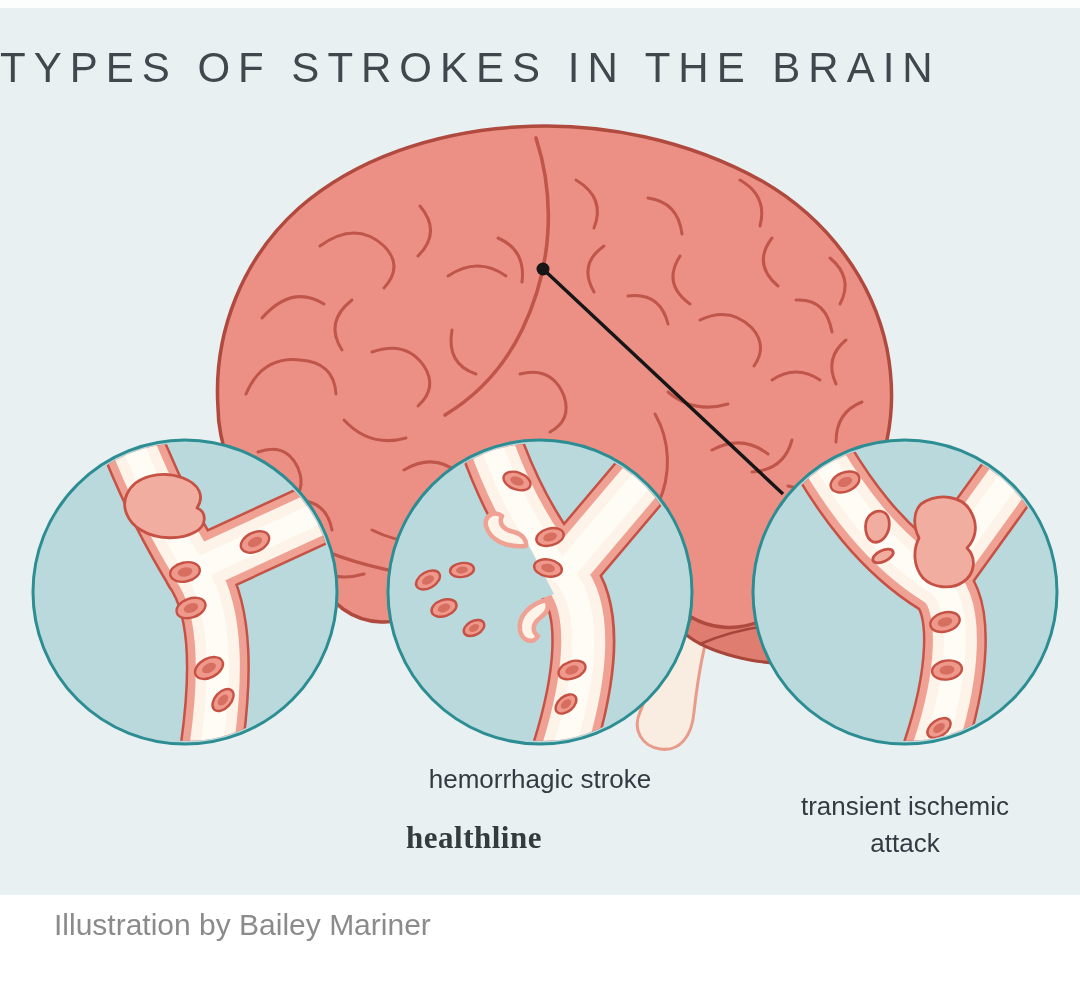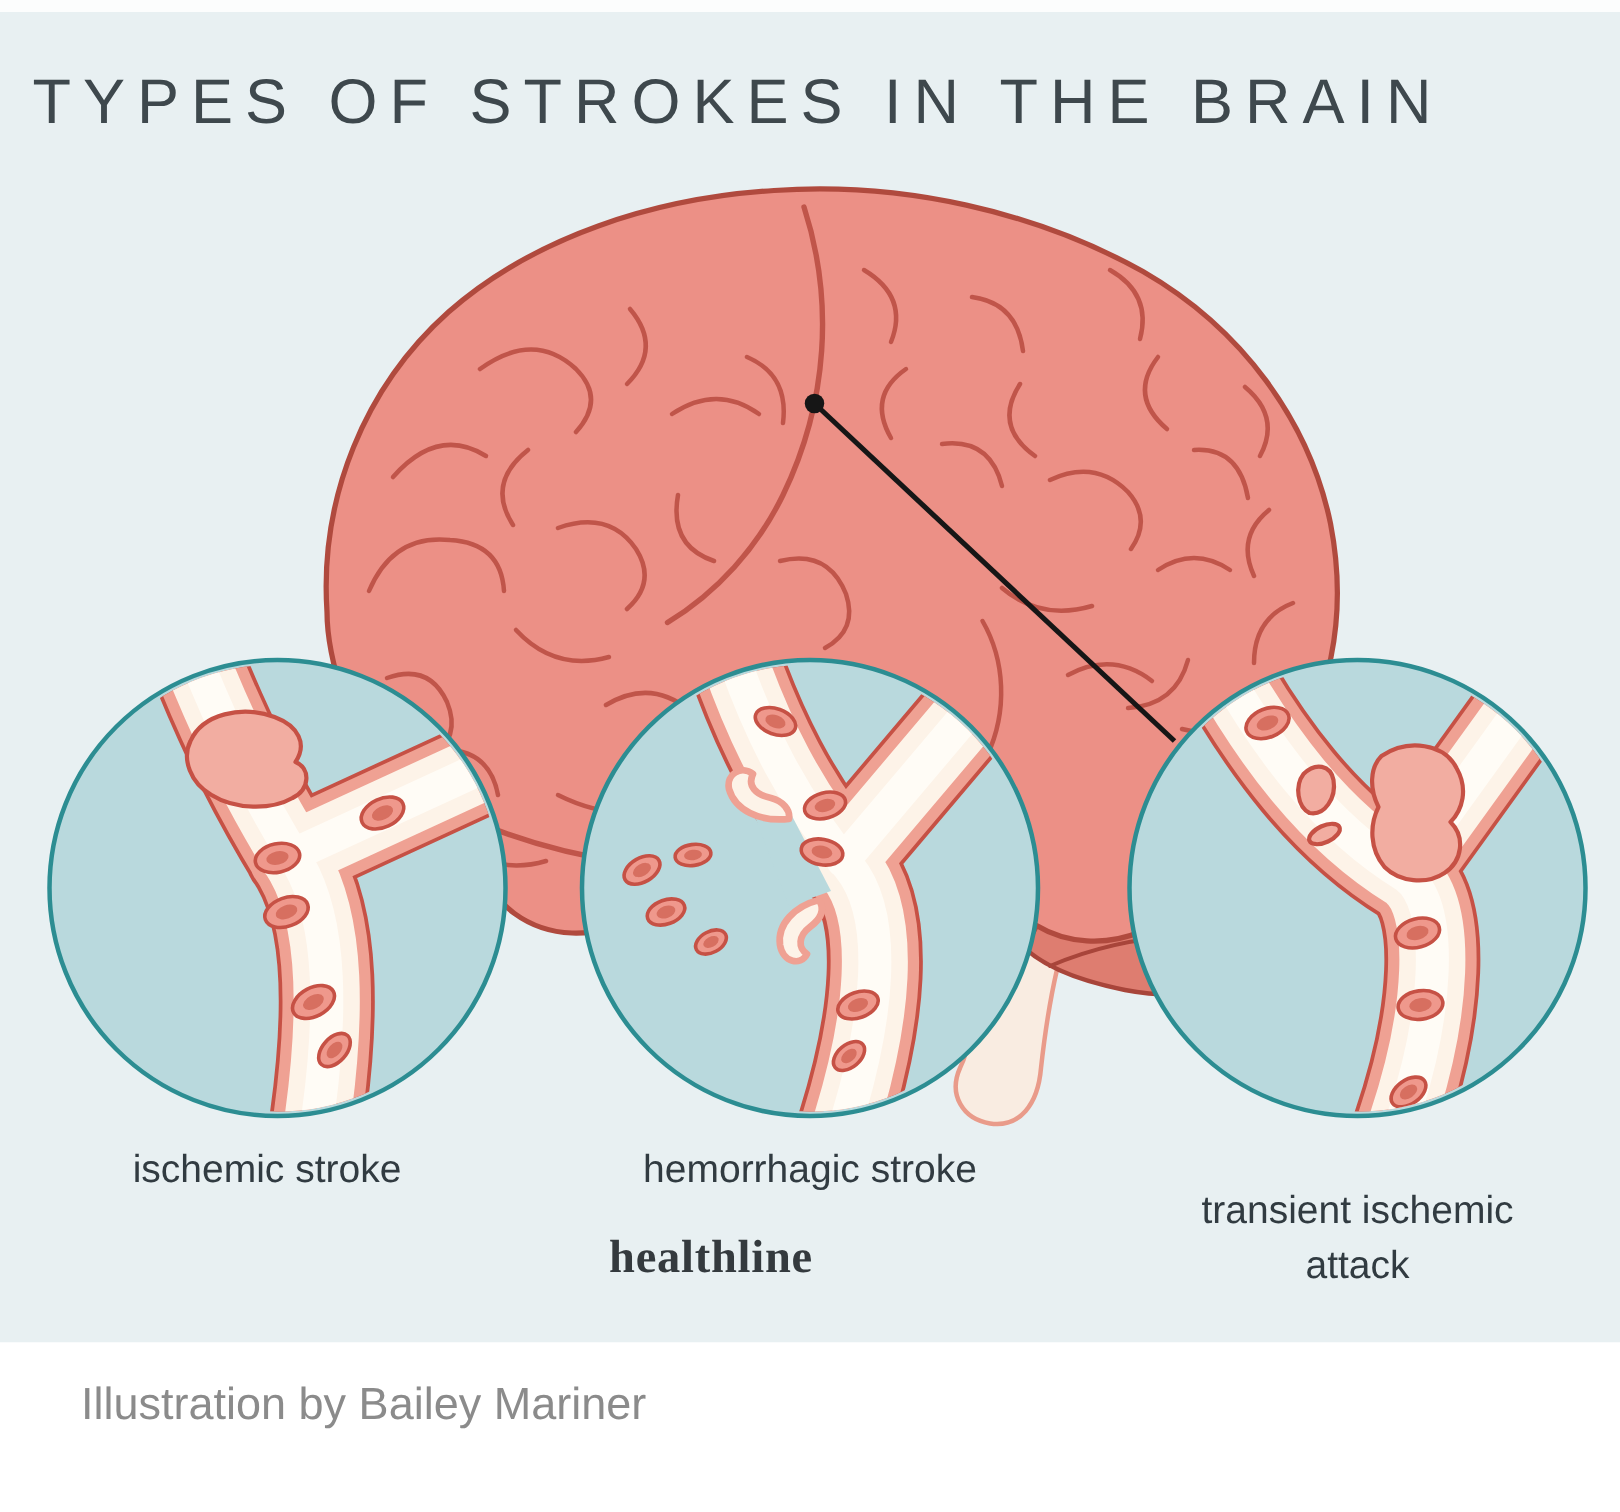--- a/index.html
+++ b/index.html
@@ -12,32 +12,32 @@
     --vessel-outline:#c65145; --vessel-rim:#efa193; --vessel-fill:#fdf3e8; --vessel-core:#fffcf6;
     --rbc-fill:#ef988c; --rbc-stroke:#c65145; --rbc-center:#d76f60;
     --clot-fill:#f2ada1; --pointer-color:#161616;
   }
   html,body{margin:0;padding:0;}
   body{font-family:"Liberation Sans",sans-serif;background:#fff;}
   .page{position:relative;width:1080px;height:1008px;overflow:hidden;background:var(--credit-bg);}
   .canvas{position:absolute;left:0;top:0;width:1080px;height:895px;background:var(--canvas-bg);}
   .top-strip{position:absolute;left:0;top:0;width:1080px;height:8px;background:#fcfdfd;z-index:5;}
   .scene{position:absolute;left:0;top:0;}
-  .title{position:absolute;left:0;top:44px;width:984px;margin:0;text-align:center;
+  .title{position:absolute;left:0;top:44px;width:984px;margin:0;
     font-size:42px;font-weight:500;letter-spacing:8px;color:var(--title-color);z-index:4;}
   .label{position:absolute;top:761px;text-align:center;font-size:26px;line-height:37px;
     color:var(--label-color);z-index:4;}
   .label-1{left:28px;width:300px;}
   .label-2{left:380px;width:320px;}
   .label-3{left:780px;width:250px;margin-top:27px;}
   .logo{position:absolute;left:0;top:820px;width:948px;text-align:center;z-index:4;
     font-family:"Liberation Serif",serif;font-weight:700;font-size:31px;letter-spacing:0.5px;
     color:var(--logo-color);}
   .credit{position:absolute;left:0;top:895px;width:1080px;height:113px;background:var(--credit-bg);}
-  .credit span{position:absolute;left:54px;top:25px;font-size:30px;color:var(--credit-color);}
+  .credit span{position:absolute;left:54px;top:13px;font-size:30px;color:var(--credit-color);}
 
   
   .cerebrum{fill:var(--brain-fill);stroke:var(--brain-stroke);stroke-width:3.5;}
   .gyri path{fill:none;stroke:var(--gyri-stroke);stroke-width:3;stroke-linecap:round;stroke-linejoin:round;}
   .gyri .big{stroke-width:3.6;}
   .cerebellum{fill:var(--cerebellum-fill);stroke:var(--cerebellum-stroke);stroke-width:3;}
   .cb-stripes path{fill:none;stroke:var(--cerebellum-stroke);stroke-width:2.6;stroke-linecap:round;}
   .brainstem{fill:var(--brainstem-fill);stroke:var(--brainstem-stroke);stroke-width:3;}
   .pointer-line{stroke:var(--pointer-color);stroke-width:3.4;}
   .pointer-dot{fill:var(--pointer-color);}
@@ -254,21 +254,20 @@
                 <ellipse class="rbc-c" rx="6.5" ry="4"></ellipse>
               </g>
           </g>
         </g>
         <circle class="inset-ring" r="152"></circle>
       </g>
     </svg>
 
     <h1 class="title">TYPES OF STROKES IN THE BRAIN</h1>
 
-    <div class="label label-1">ischemic stroke</div>
     <div class="label label-2">hemorrhagic stroke</div>
     <div class="label label-3">transient ischemic attack</div>
 
     <div class="logo">healthline</div>
 
     <div class="top-strip"></div>
   </div>
 
   <div class="credit">
     <span>Illustration by Bailey Mariner</span>

